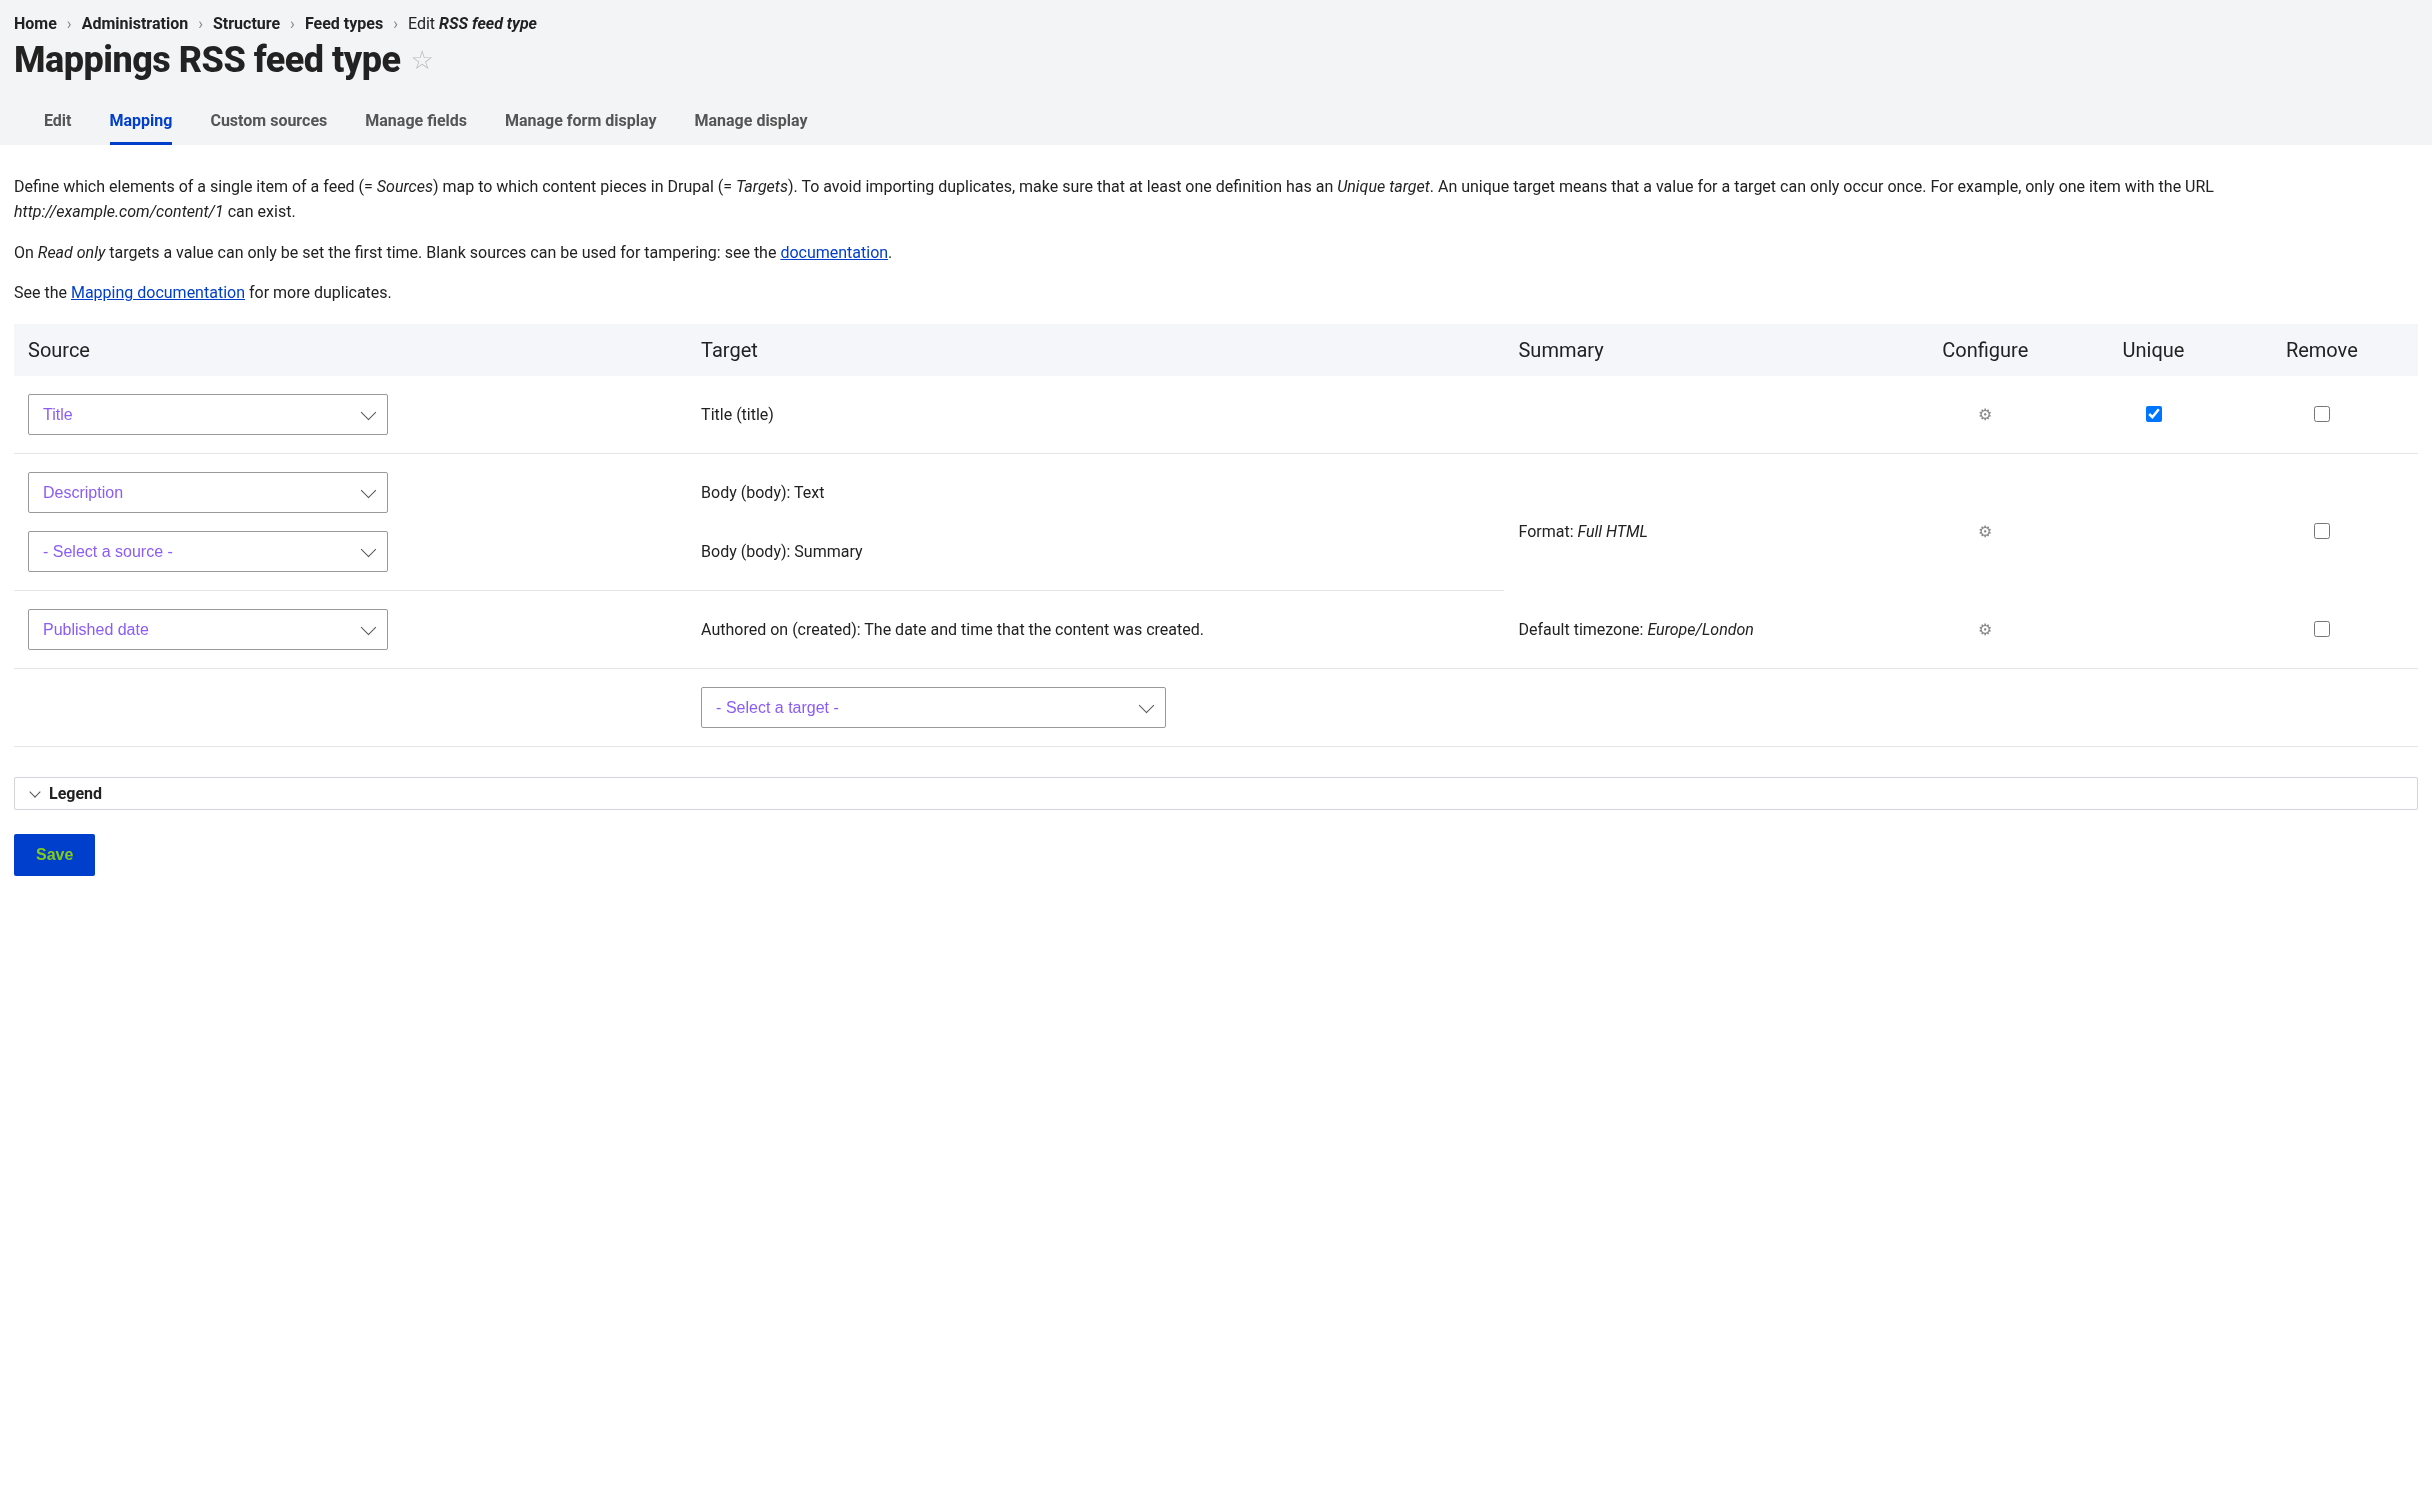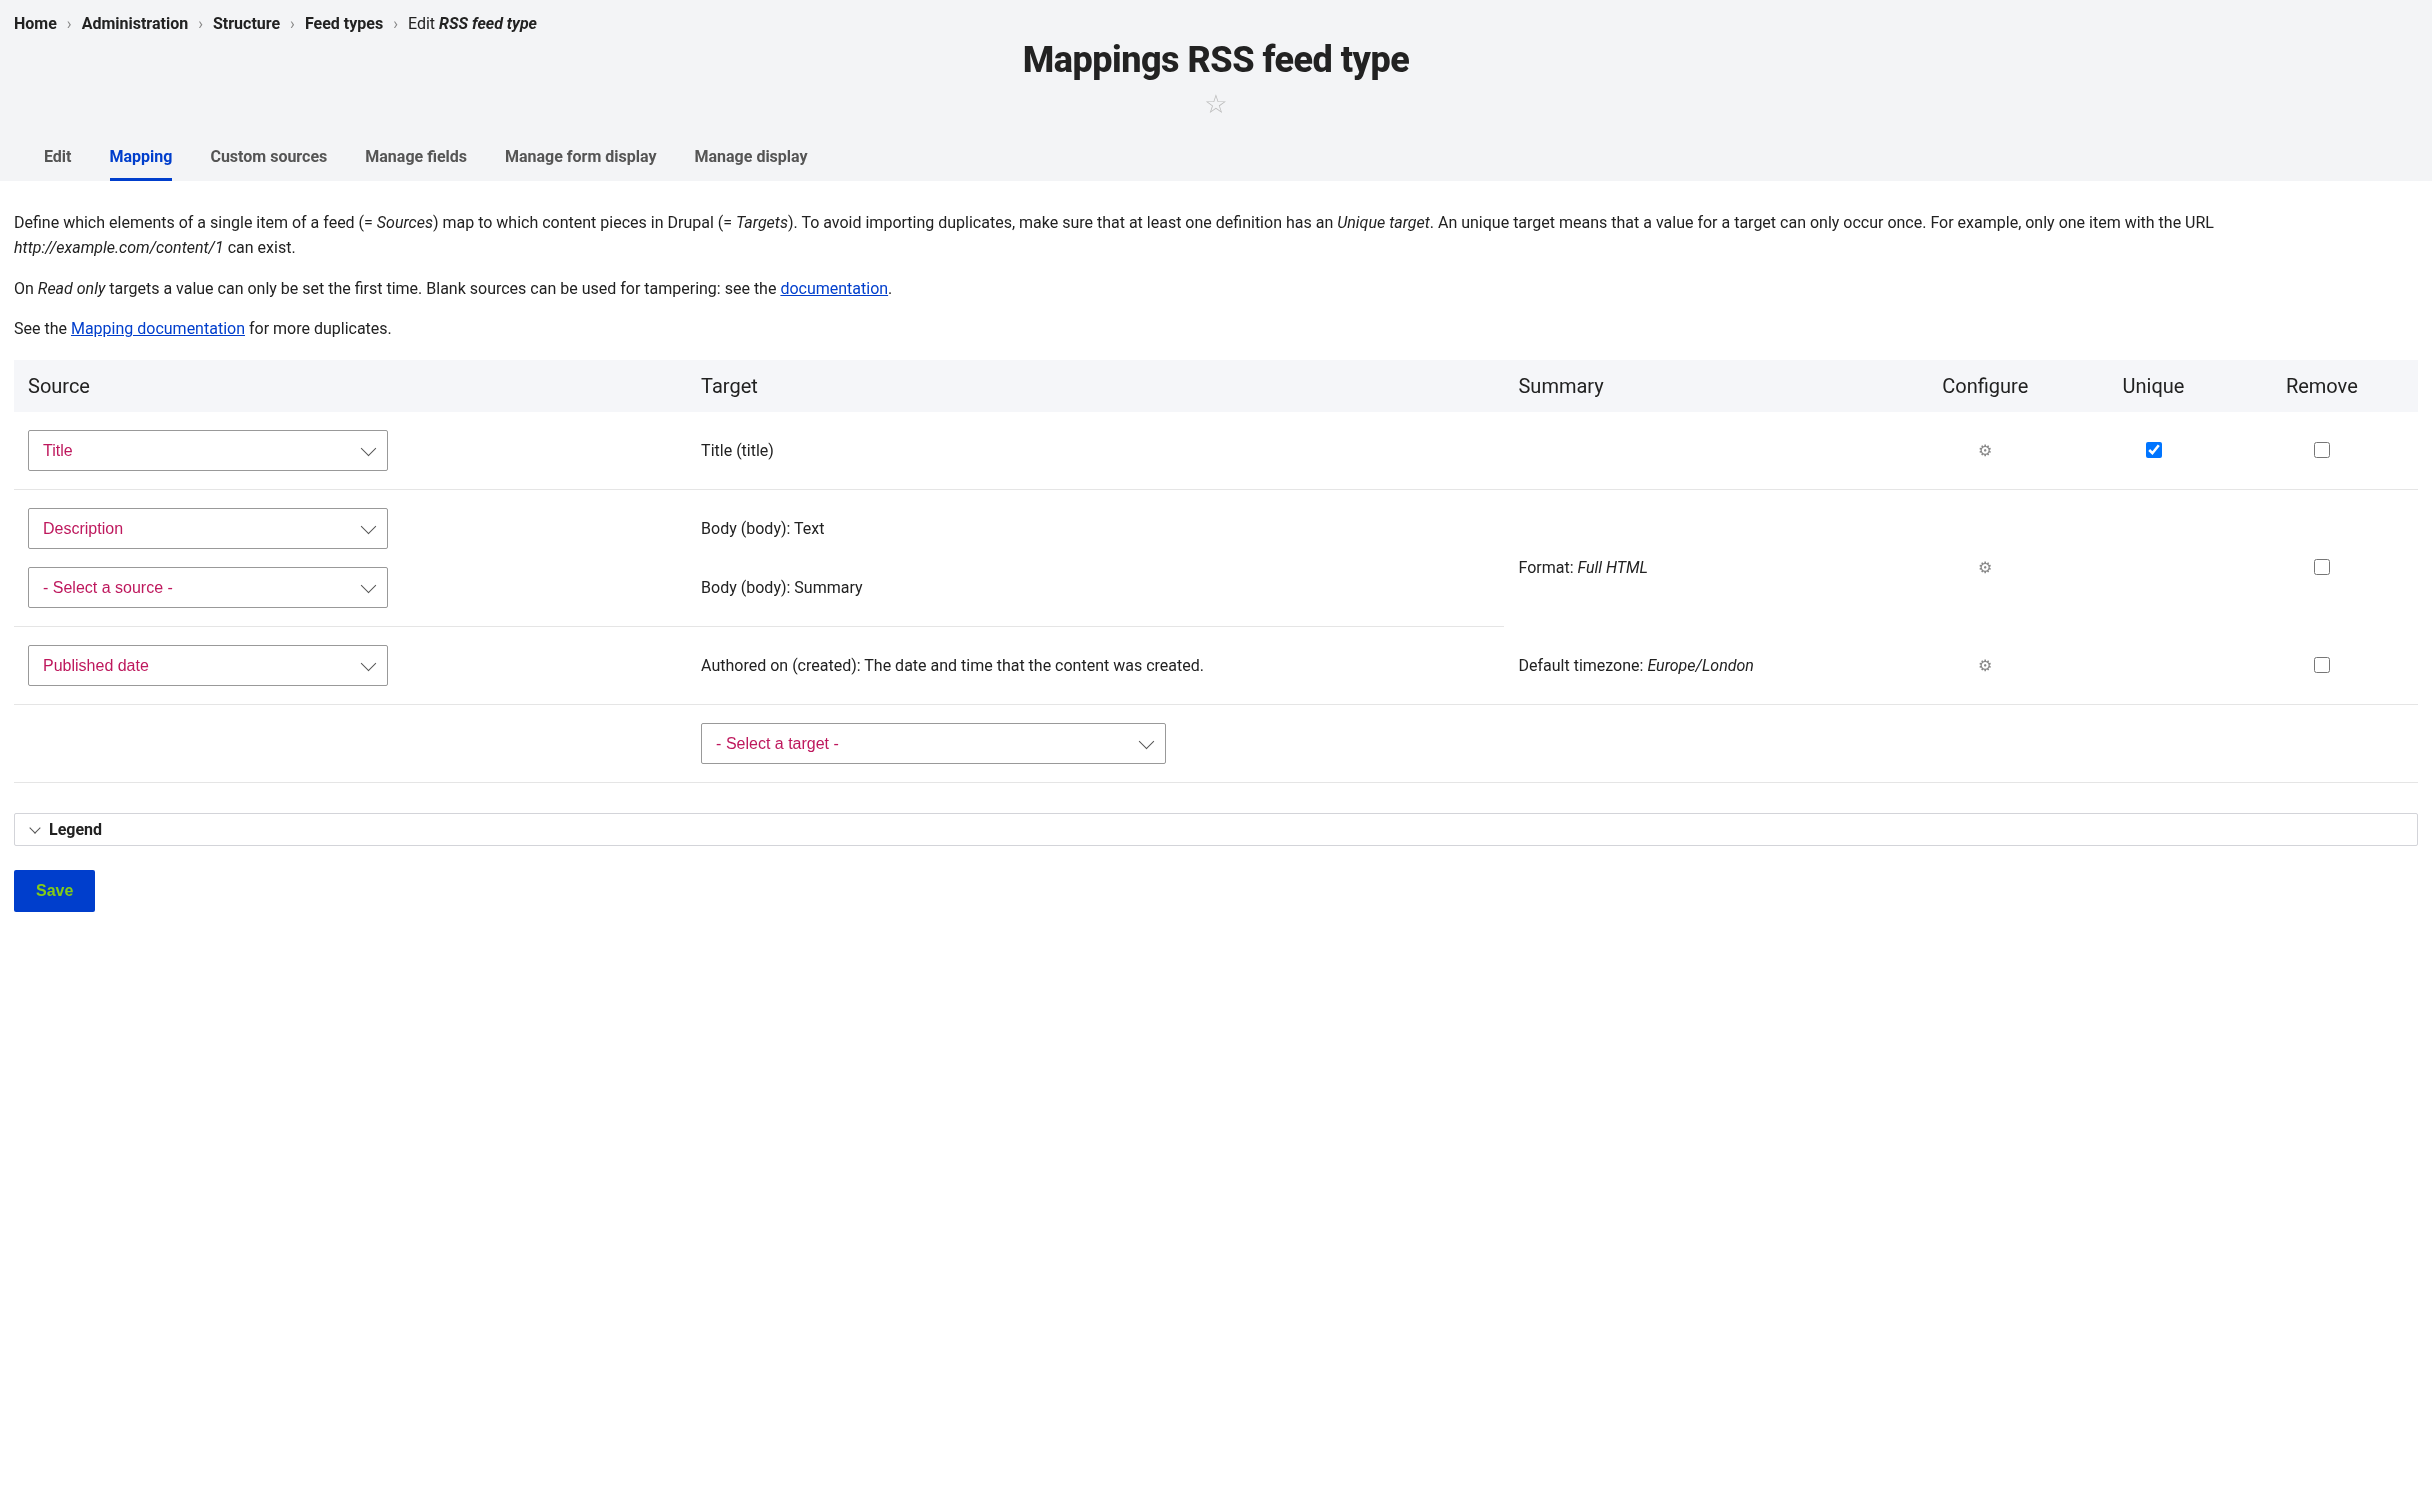--- a/index.html
+++ b/index.html
@@ -37,21 +37,20 @@
   }
   .breadcrumbs a { color: #222; text-decoration: none; }
   .bc-sep { font-weight: 400; color: #888; }
   .bc-em { font-style: italic; font-weight: 700;}
   .bc-last-pre { font-weight: 400;}
   .title-row {
     display: flex;
     align-items: center;
     gap: 10px;
     margin-bottom: 18px;
-    flex-direction: column;
   }
   .title-row h1 {
     margin: 0;
     font-size: 36px;
     font-weight: 800;
     letter-spacing: -0.5px;
   }
   .star { color: #bbb; font-size: 26px; line-height: 1; }
   .tabs {
     display: flex;
@@ -119,21 +118,21 @@
   }
   .select.wide { width: 465px; }
   .select select {
     width: 100%;
     appearance: none;
     -webkit-appearance: none;
     border: 1px solid #999;
     background: #fff;
     padding: 11px 38px 11px 14px;
     font-size: 16px;
-    color: #be185d;
+    color: #8b5cf6;
     cursor: pointer;
     border-radius: 2px;
   }
   .select::after {
     content: "";
     position: absolute;
     right: 14px;
     top: 50%;
     width: 10px;
     height: 10px;

